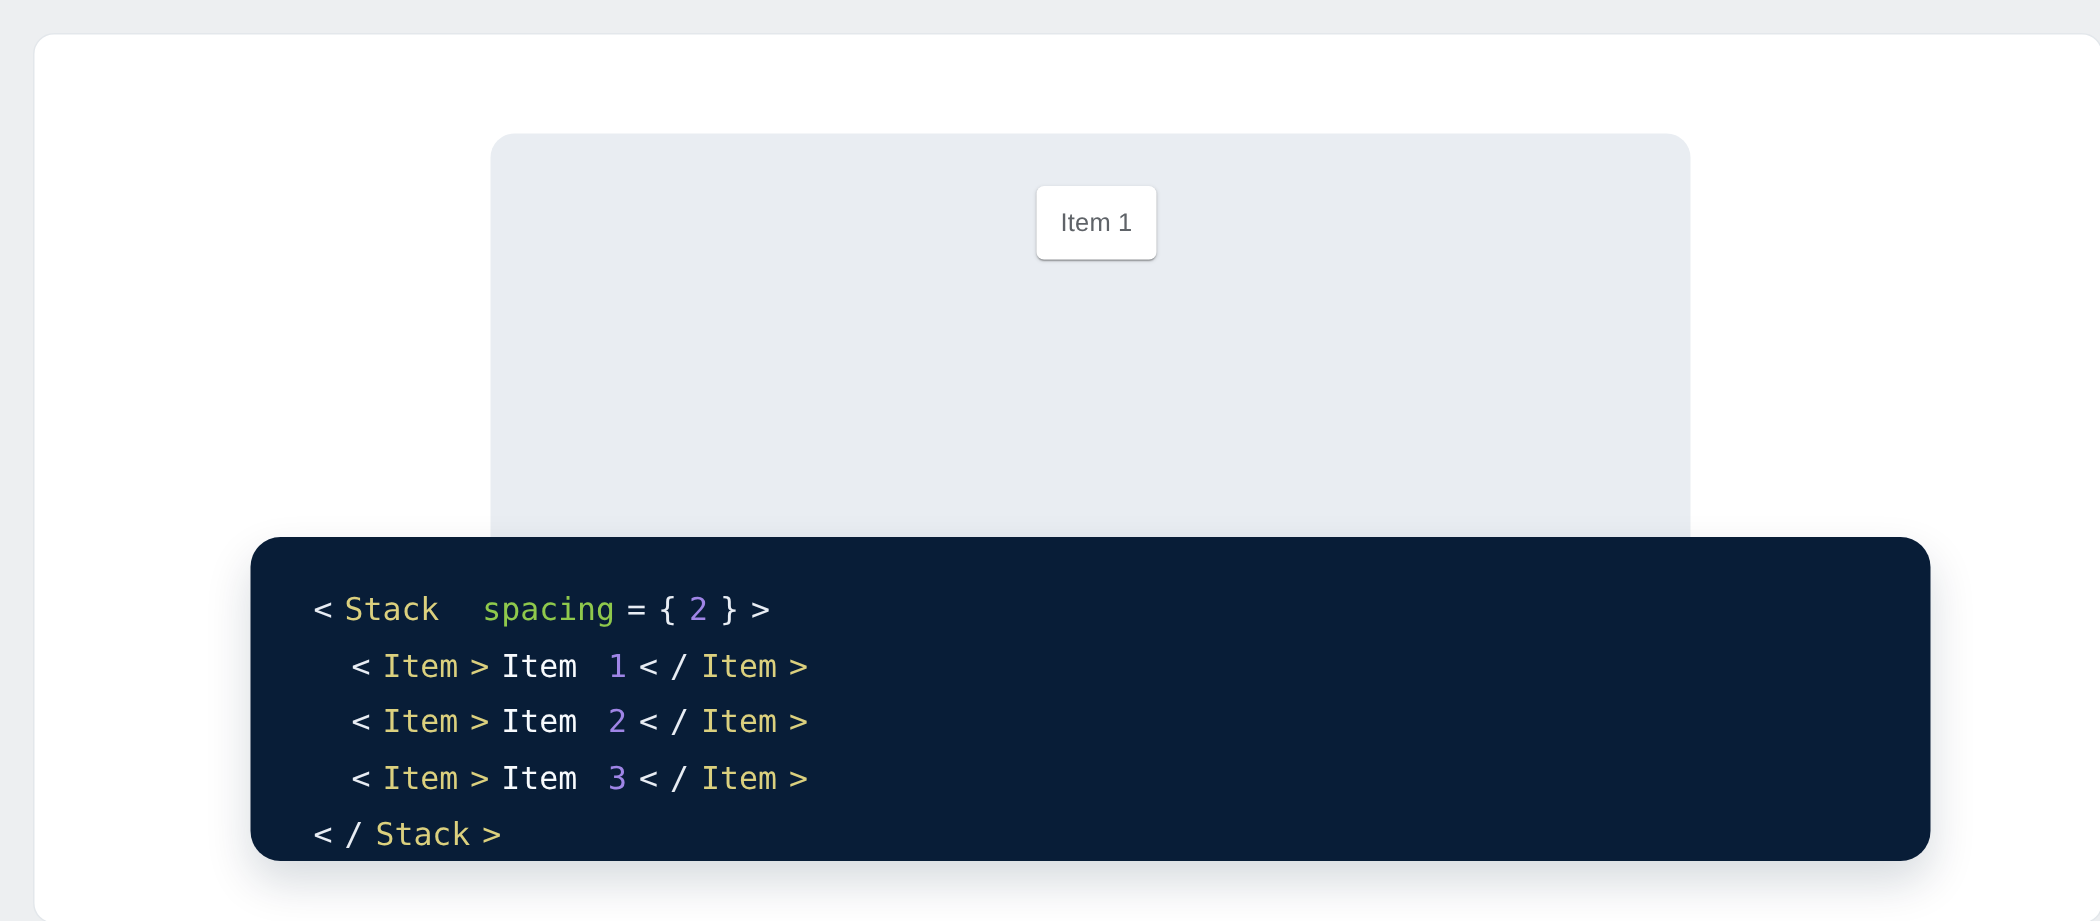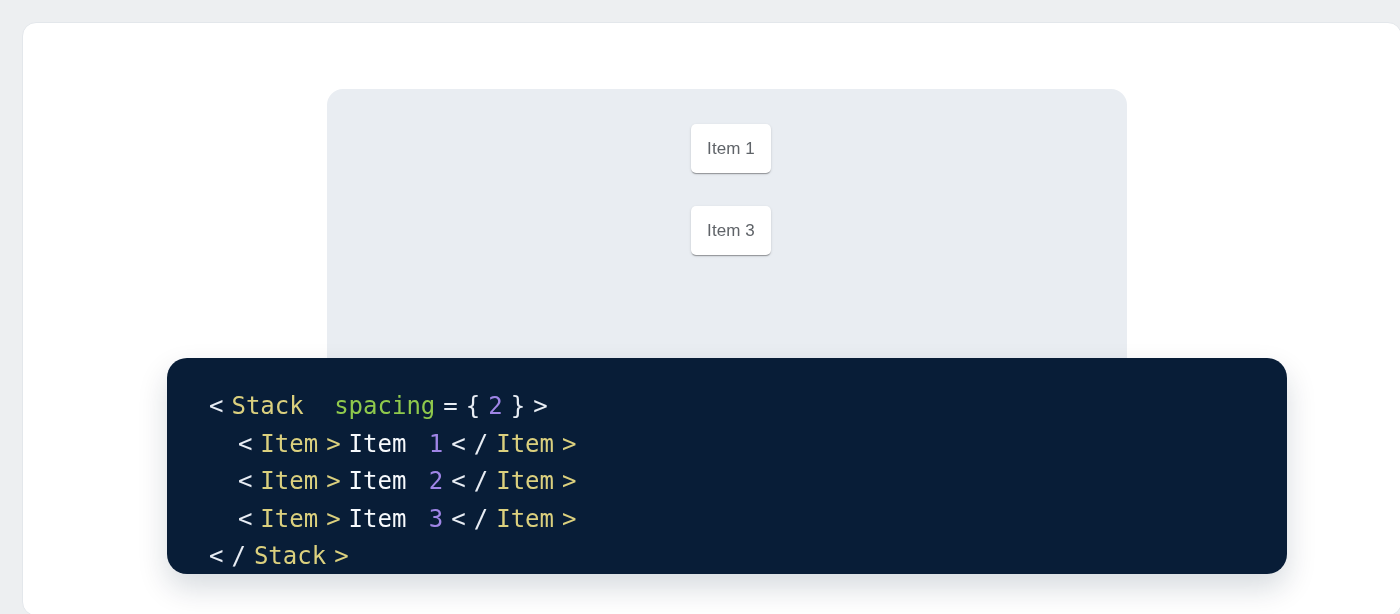--- a/index.html
+++ b/index.html
@@ -52,40 +52,37 @@
   .code-block {
     position: absolute;
     left: 140px; top: 331px;
     width: 1120px; height: 216px;
     border-radius: 20px;
     box-shadow: 0 14px 30px rgba(8, 29, 55, 0.16);
   }
   .code-pre {
     padding: 24px 30px;
     font-family: "DejaVu Sans Mono", "Liberation Mono", monospace;
-    font-size: 24px;
+    font-size: 21px;
     line-height: 33.6px;
     white-space: pre;
   }
   .code-line { white-space: pre; }
 </style>
 </head>
 <body style="background: rgb(237, 239, 241);">
 
 <div class="stage" style="background: rgb(237, 239, 241);">
   <div class="app-card" style="background: rgb(255, 255, 255);">
 
     <div class="demo-panel" style="background: rgb(233, 237, 242);">
       <div class="stack">
           <div class="stack-item">
             <span style="color: rgb(95, 99, 104);">Item 1</span>
           </div>
-          <div class="stack-item">
-            <span style="color: rgb(95, 99, 104);">Item 3</span>
-          </div>
         </div>
     </div>
 
     <div class="code-block" style="background: rgb(8, 29, 55);">
       <pre class="code-pre"><div class="code-line"><span style="color: rgb(232, 237, 244);">&lt;</span><span style="color: rgb(219, 208, 126);">Stack</span><span style="color: rgb(247, 250, 253);"> </span><span style="color: rgb(143, 201, 76);">spacing</span><span style="color: rgb(232, 237, 244);">=</span><span style="color: rgb(232, 237, 244);">{</span><span style="color: rgb(159, 133, 230);">2</span><span style="color: rgb(232, 237, 244);">}</span><span style="color: rgb(232, 237, 244);">&gt;</span></div><div class="code-line">  <span style="color: rgb(232, 237, 244);">&lt;</span><span style="color: rgb(219, 208, 126);">Item</span><span style="color: rgb(219, 208, 126);">&gt;</span><span style="color: rgb(247, 250, 253);">Item </span><span style="color: rgb(159, 133, 230);">1</span><span style="color: rgb(232, 237, 244);">&lt;</span><span style="color: rgb(232, 237, 244);">/</span><span style="color: rgb(219, 208, 126);">Item</span><span style="color: rgb(219, 208, 126);">&gt;</span></div><div class="code-line">  <span style="color: rgb(232, 237, 244);">&lt;</span><span style="color: rgb(219, 208, 126);">Item</span><span style="color: rgb(219, 208, 126);">&gt;</span><span style="color: rgb(247, 250, 253);">Item </span><span style="color: rgb(159, 133, 230);">2</span><span style="color: rgb(232, 237, 244);">&lt;</span><span style="color: rgb(232, 237, 244);">/</span><span style="color: rgb(219, 208, 126);">Item</span><span style="color: rgb(219, 208, 126);">&gt;</span></div><div class="code-line">  <span style="color: rgb(232, 237, 244);">&lt;</span><span style="color: rgb(219, 208, 126);">Item</span><span style="color: rgb(219, 208, 126);">&gt;</span><span style="color: rgb(247, 250, 253);">Item </span><span style="color: rgb(159, 133, 230);">3</span><span style="color: rgb(232, 237, 244);">&lt;</span><span style="color: rgb(232, 237, 244);">/</span><span style="color: rgb(219, 208, 126);">Item</span><span style="color: rgb(219, 208, 126);">&gt;</span></div><div class="code-line"><span style="color: rgb(232, 237, 244);">&lt;</span><span style="color: rgb(232, 237, 244);">/</span><span style="color: rgb(219, 208, 126);">Stack</span><span style="color: rgb(219, 208, 126);">&gt;</span></div></pre>
     </div>
 
   </div>
 </div>
 

